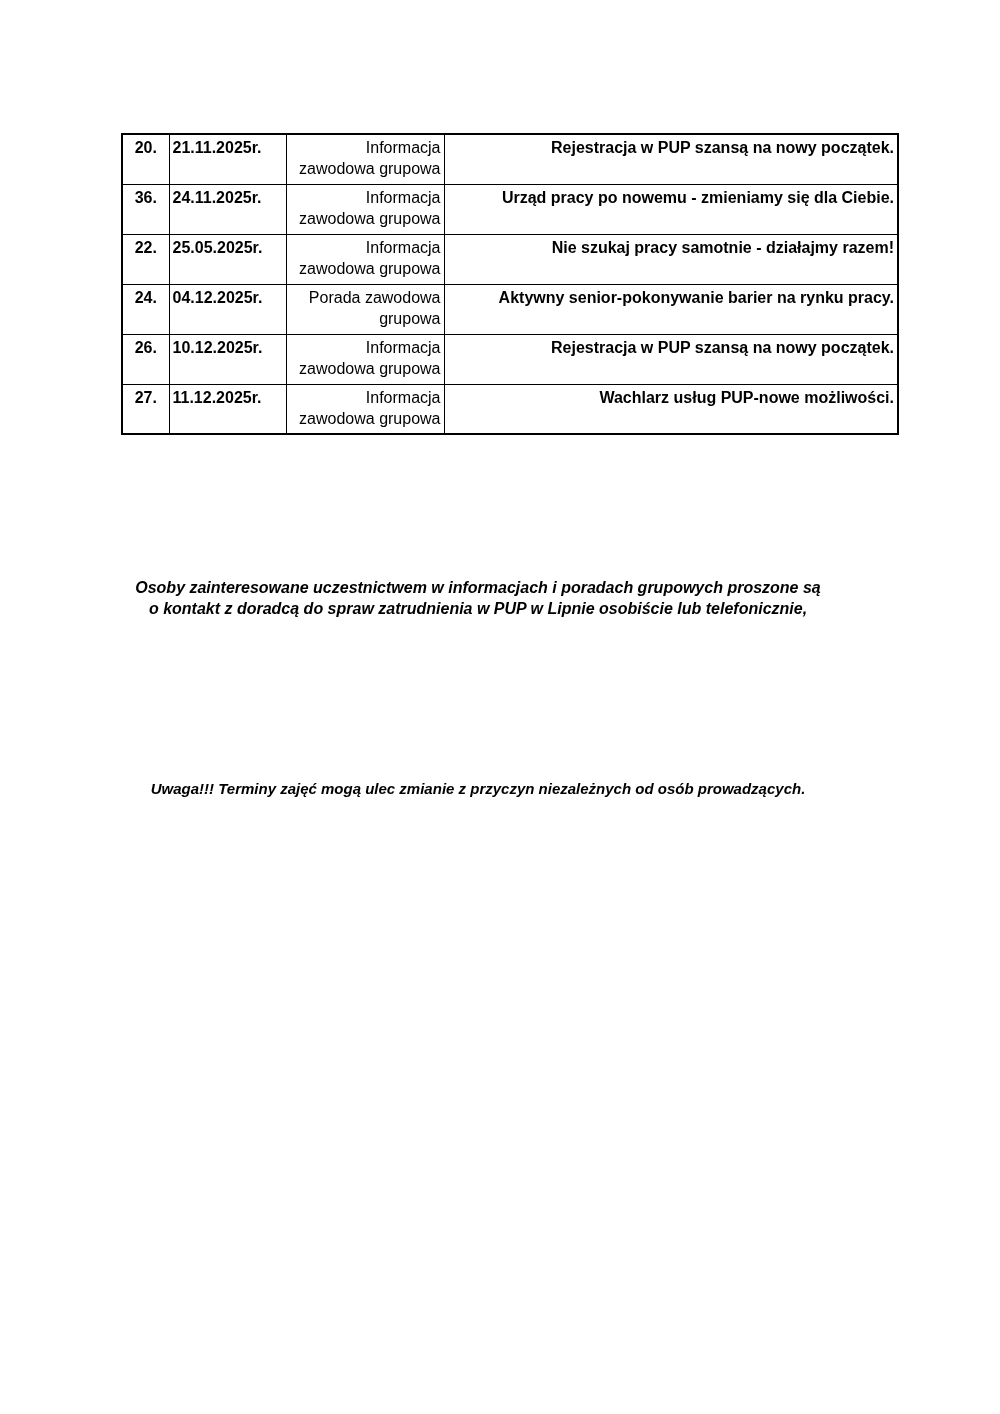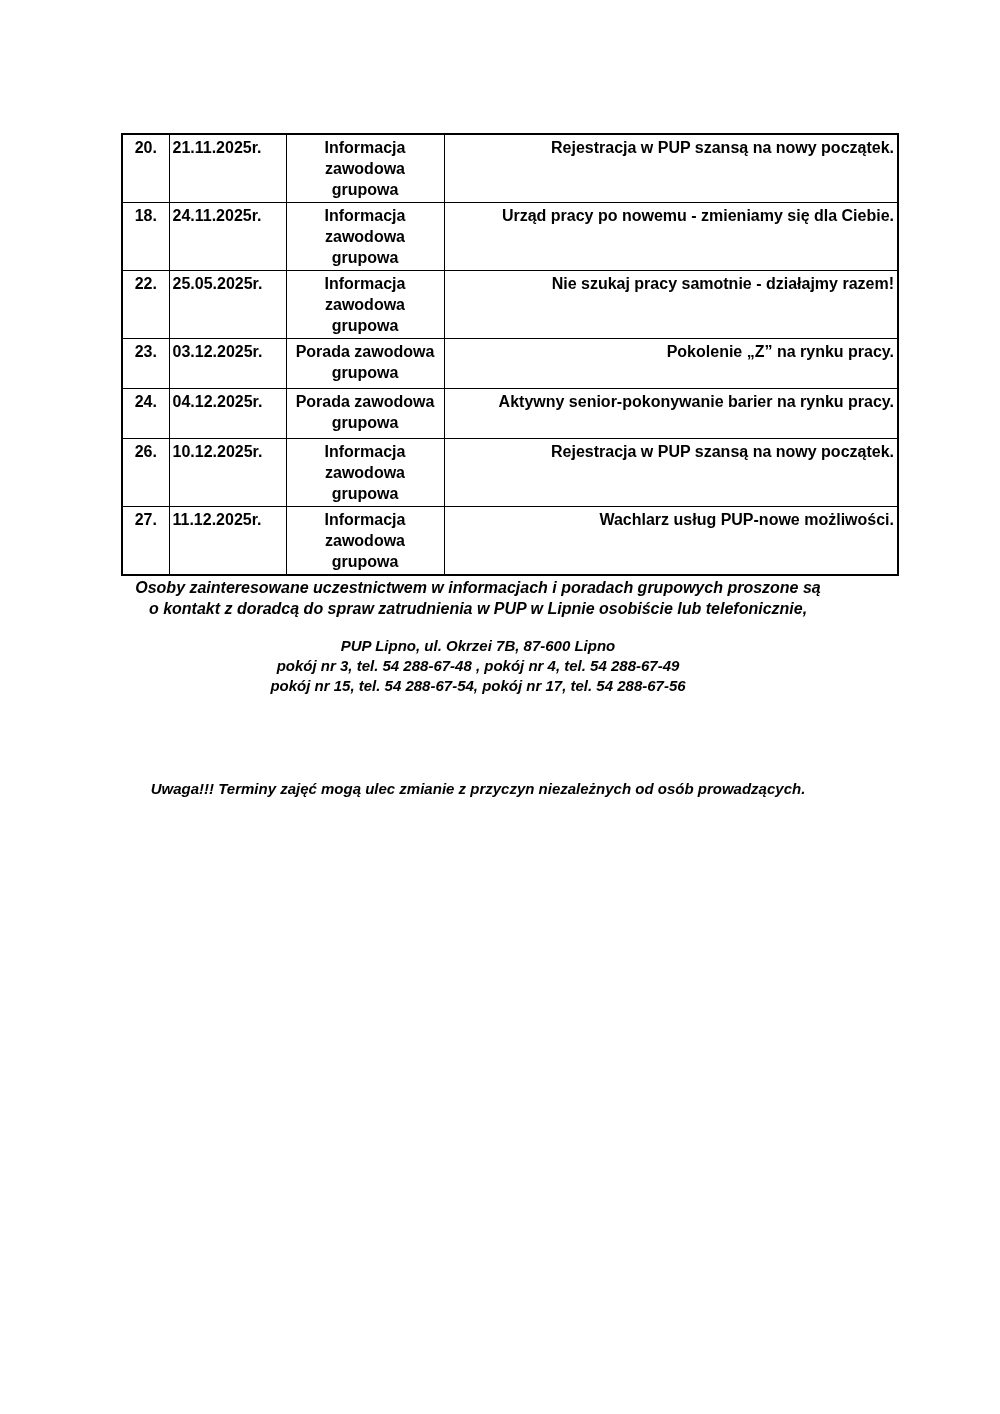--- a/index.html
+++ b/index.html
@@ -35,22 +35,22 @@
     padding: 2px 3px;
   }
   td.c-no {
     text-align: center;
     font-weight: bold;
   }
   td.c-date {
     font-weight: bold;
   }
   td.c-type {
-    text-align: center;
-    font-weight: bold;
+    text-align: right;
+    font-weight: normal;
     white-space: pre-line;
     line-height: 22px;
   }
   td.c-topic {
     text-align: right;
     font-weight: bold;
     padding-left: 9px;
     padding-right: 6px;
   }
   .para {
@@ -92,39 +92,32 @@
     </colgroup>
     <tbody>
       <tr>
         <td class="c-no">20.</td>
         <td class="c-date">21.11.2025r.</td>
         <td class="c-type">Informacja
 zawodowa grupowa</td>
         <td class="c-topic">Rejestracja w PUP szansą na nowy początek.</td>
       </tr>
       <tr>
-        <td class="c-no">18.</td>
+        <td class="c-no">36.</td>
         <td class="c-date">24.11.2025r.</td>
         <td class="c-type">Informacja
 zawodowa grupowa</td>
         <td class="c-topic">Urząd pracy po nowemu - zmieniamy się dla Ciebie.</td>
       </tr>
       <tr>
         <td class="c-no">22.</td>
         <td class="c-date">25.05.2025r.</td>
         <td class="c-type">Informacja
 zawodowa grupowa</td>
         <td class="c-topic">Nie szukaj pracy samotnie - działajmy razem!</td>
-      </tr>
-      <tr>
-        <td class="c-no">23.</td>
-        <td class="c-date">03.12.2025r.</td>
-        <td class="c-type">Porada zawodowa
-grupowa</td>
-        <td class="c-topic">Pokolenie „Z” na rynku pracy.</td>
       </tr>
       <tr>
         <td class="c-no">24.</td>
         <td class="c-date">04.12.2025r.</td>
         <td class="c-type">Porada zawodowa
 grupowa</td>
         <td class="c-topic">Aktywny senior-pokonywanie barier na rynku pracy.</td>
       </tr>
       <tr>
         <td class="c-no">26.</td>
@@ -141,21 +134,16 @@
         <td class="c-topic">Wachlarz usług PUP-nowe możliwości.</td>
       </tr>
     </tbody>
   </table>
 
   <p class="para participation">
     <span>Osoby zainteresowane uczestnictwem w informacjach i poradach grupowych proszone są</span><br>
     <span>o kontakt z doradcą do spraw zatrudnienia w PUP w Lipnie osobiście lub telefonicznie,</span>
   </p>
 
-  <p class="para contact">
-    <span>PUP Lipno, ul. Okrzei 7B, 87-600 Lipno</span><br>
-    <span>pokój nr 3, tel. 54 288-67-48 , pokój nr 4, tel. 54 288-67-49</span><br>
-    <span>pokój nr 15, tel. 54 288-67-54,  pokój nr 17, tel. 54 288-67-56</span>
-  </p>
 
   <p class="para warning">Uwaga!!! Terminy zajęć mogą ulec zmianie z przyczyn niezależnych od osób prowadzących.</p>
 
 </div>
 
 </body></html>

